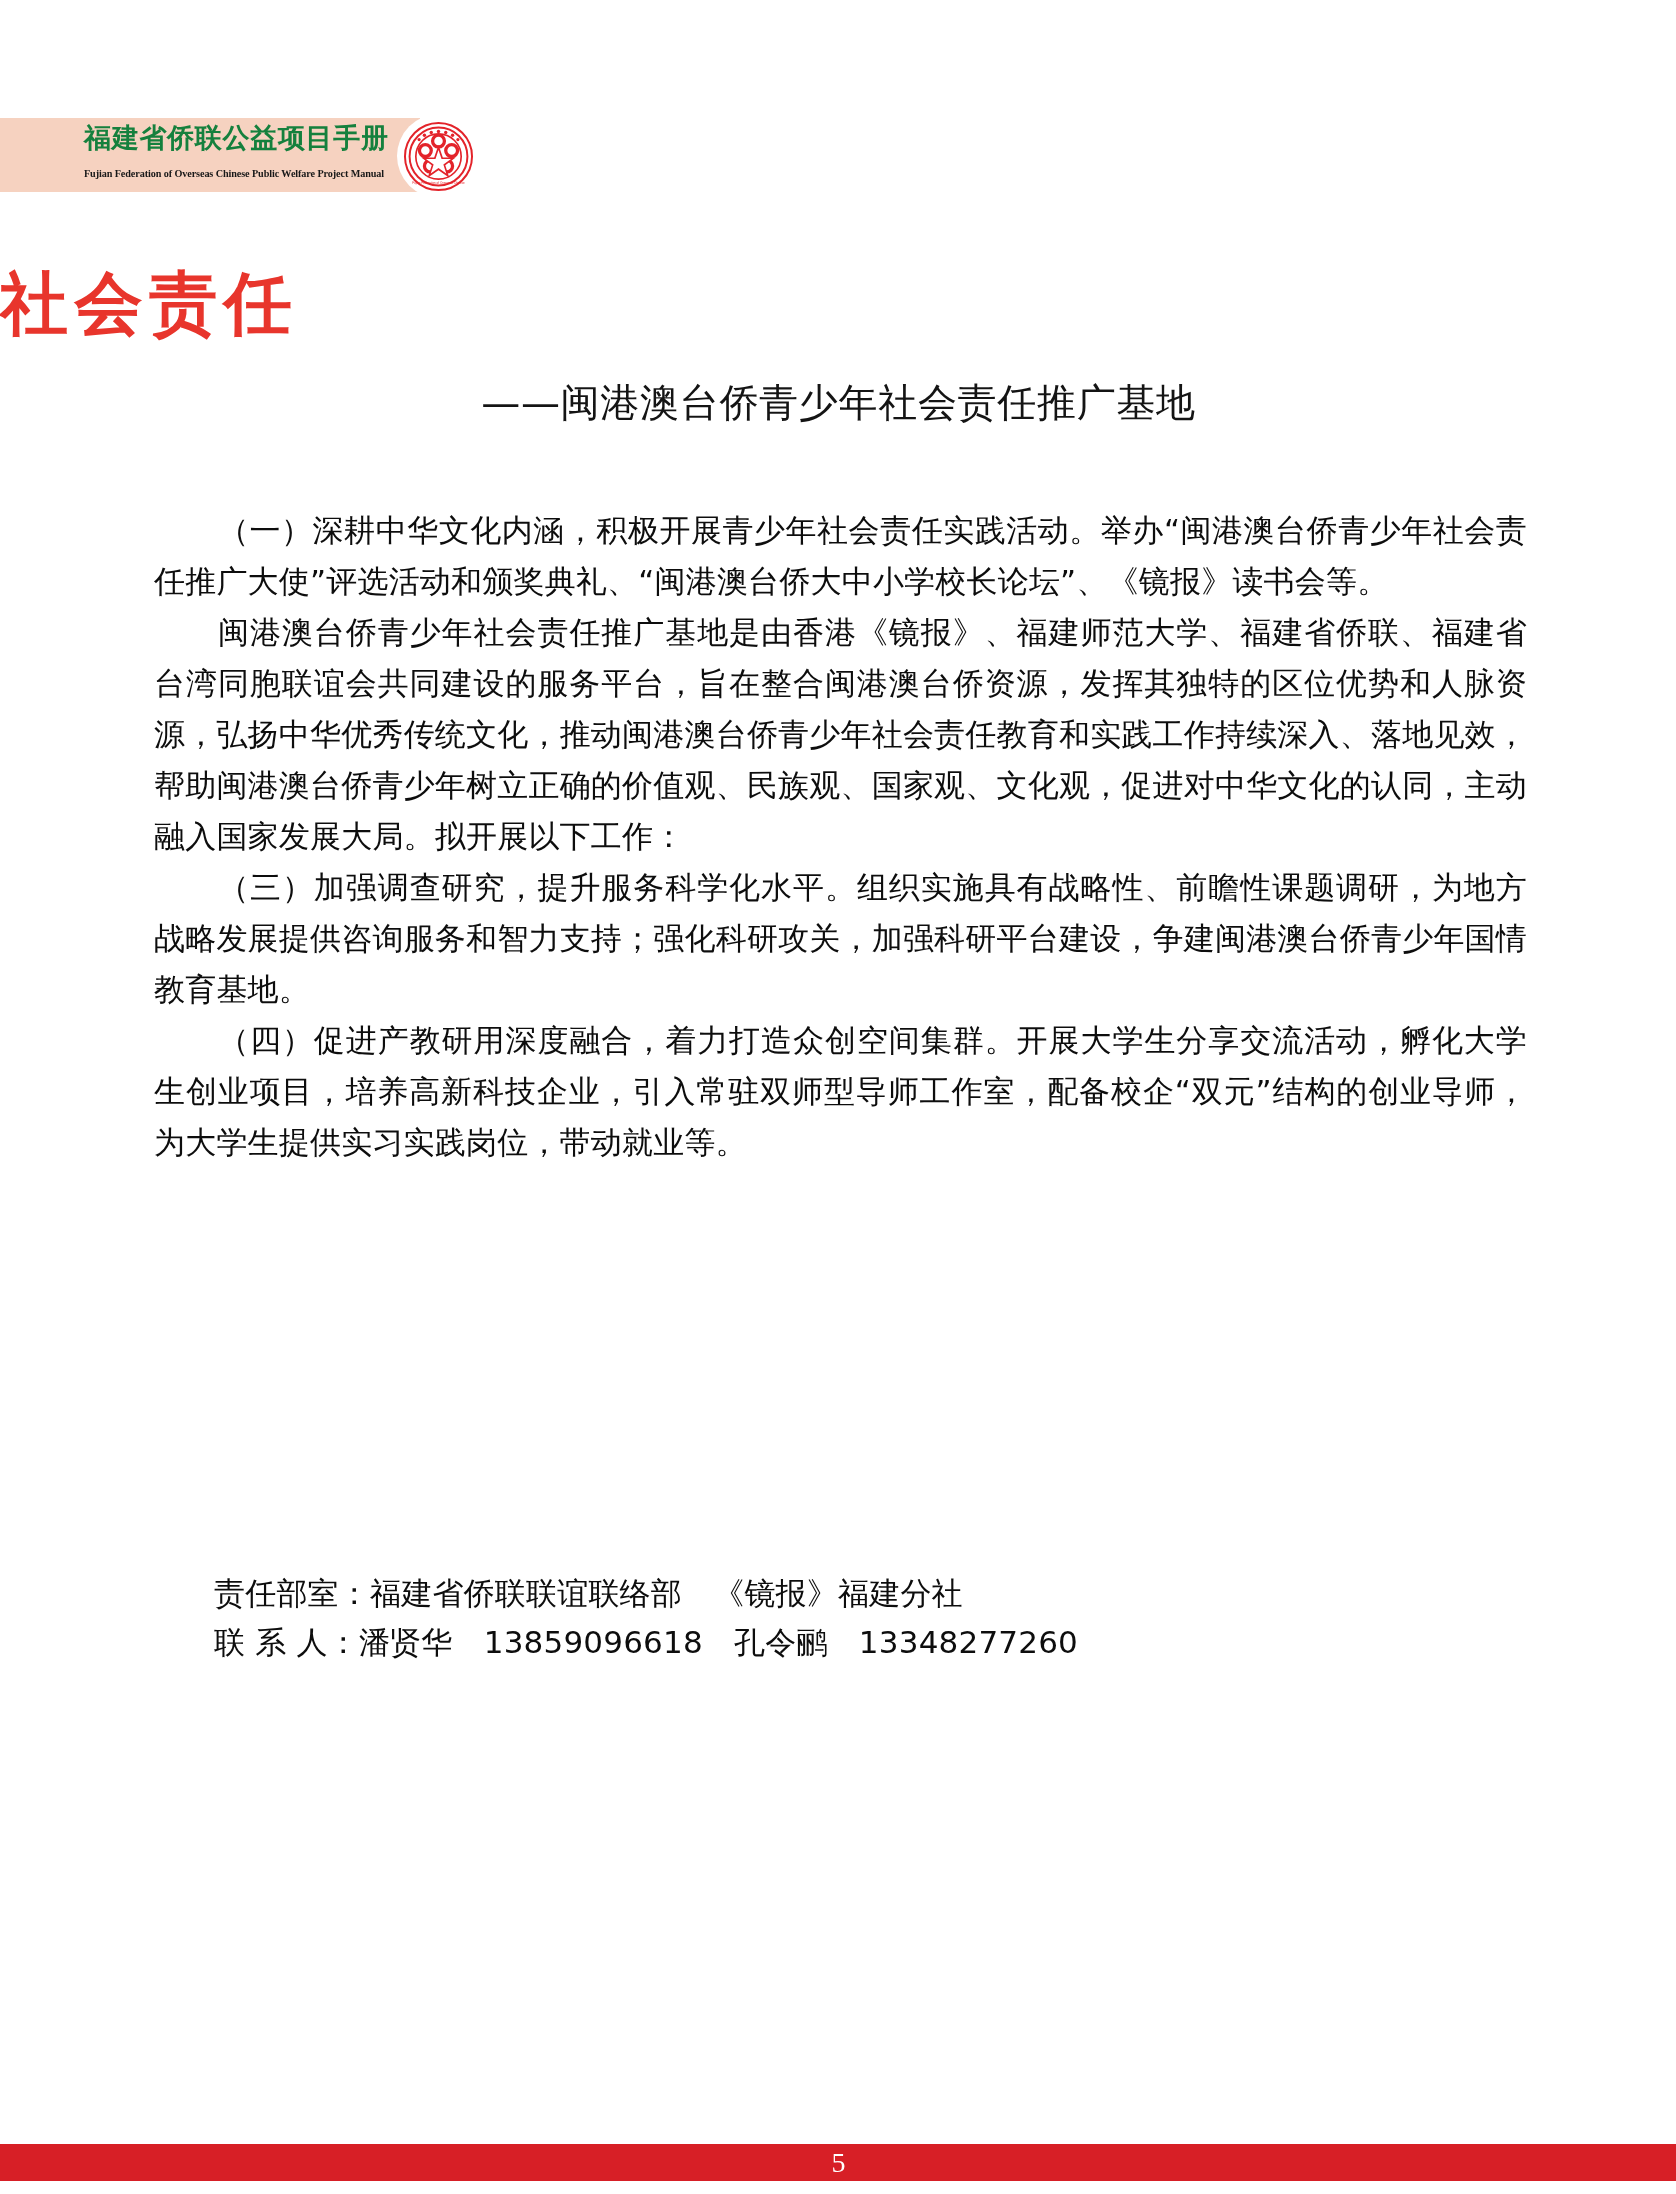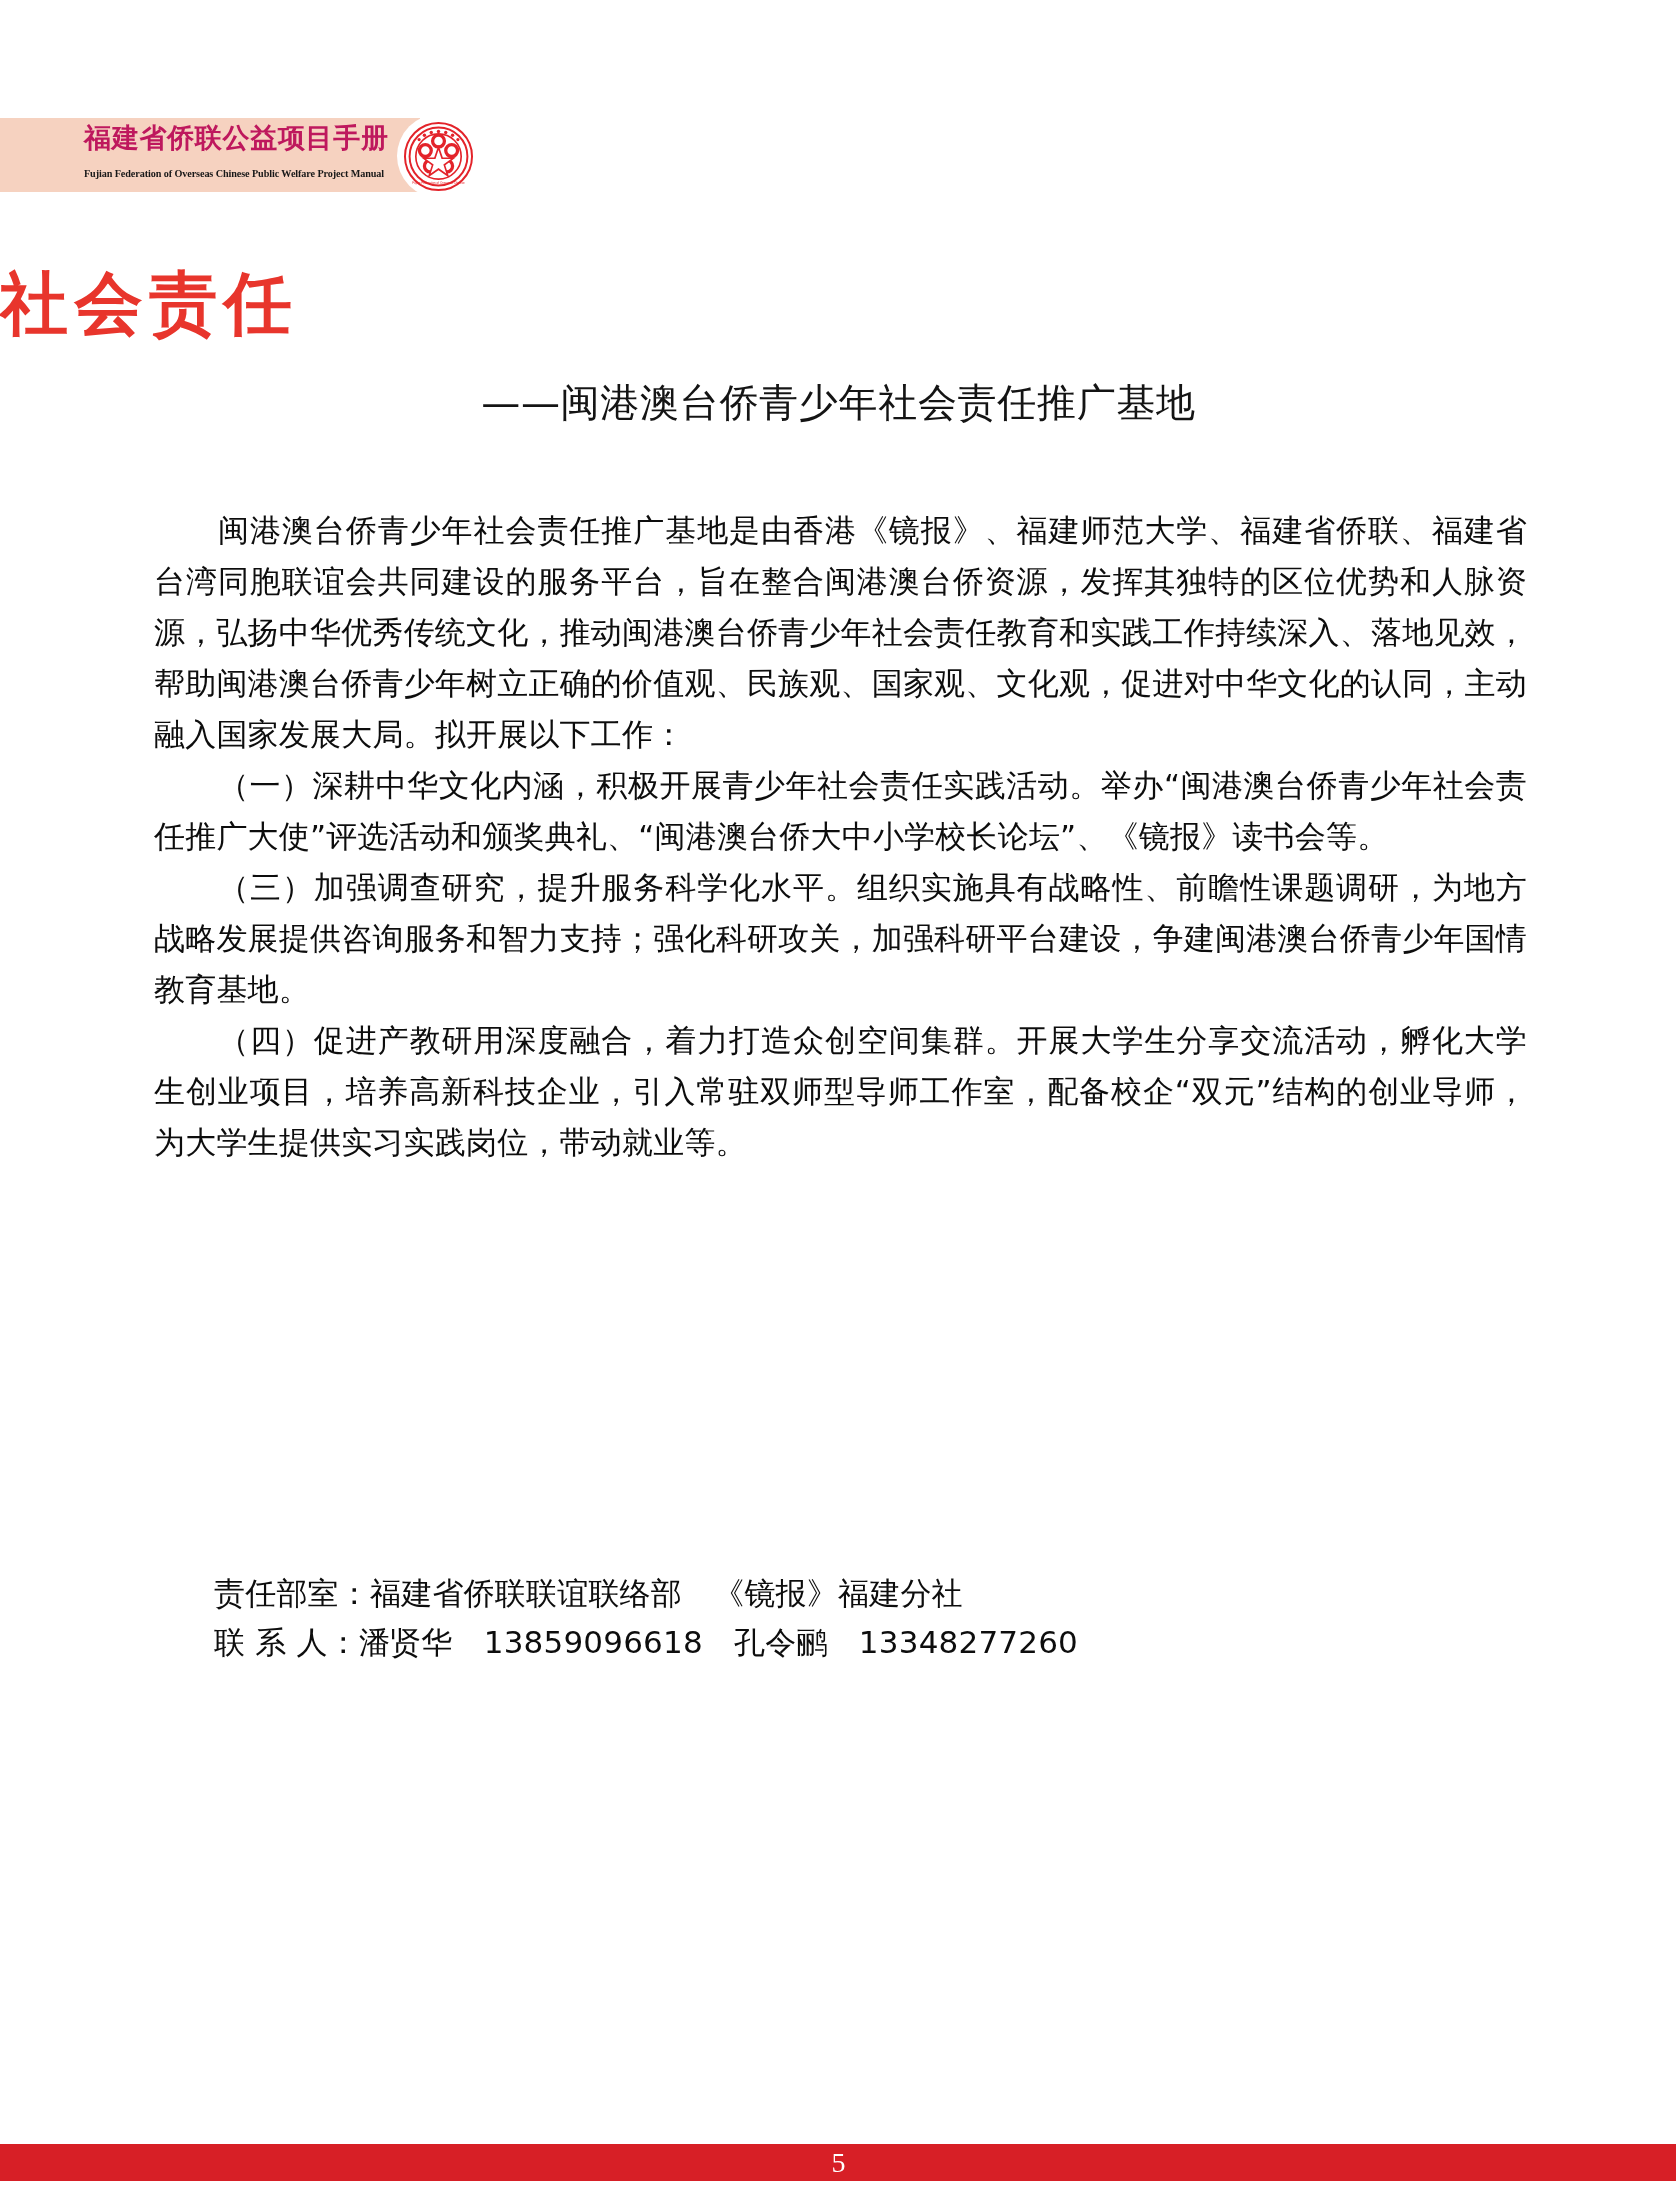--- a/index.html
+++ b/index.html
@@ -50,21 +50,21 @@
     left: 84px;
     top: 122px;
     width: 309px;
     z-index: 3;
     text-align: left;
   }
   .header-title-cn {
     font-family: "DejaVu Sans", "Liberation Sans", sans-serif;
     font-size: 27px;
     font-weight: bold;
-    color: #be185d;
+    color: #15803d;
     letter-spacing: 0.7px;
     line-height: 32px;
     white-space: nowrap;
   }
   .header-title-en {
     font-family: "Liberation Serif", "DejaVu Serif", serif;
     font-size: 10.2px;
     font-weight: bold;
     color: #181818;
     letter-spacing: -0.1px;
@@ -207,22 +207,22 @@
     <g fill="#e3232a" font-size="4.6" font-family="Liberation Sans, sans-serif">
       <text x="54" y="96" text-anchor="middle">Fujian Federation of Overseas Chinese</text>
     </g>
   </svg>
 </div>
 
 <div class="main-title">社会责任</div>
 <div class="sub-title">——闽港澳台侨青少年社会责任推广基地</div>
 
 <div class="body-block">
+  <p class="para">（一）深耕中华文化内涵，积极开展青少年社会责任实践活动。举办“闽港澳台侨青少年社会责任推广大使”评选活动和颁奖典礼、“闽港澳台侨大中小学校长论坛”、《镜报》读书会等。</p>
   <p class="para">闽港澳台侨青少年社会责任推广基地是由香港《镜报》、福建师范大学、福建省侨联、福建省台湾同胞联谊会共同建设的服务平台，旨在整合闽港澳台侨资源，发挥其独特的区位优势和人脉资源，弘扬中华优秀传统文化，推动闽港澳台侨青少年社会责任教育和实践工作持续深入、落地见效，帮助闽港澳台侨青少年树立正确的价值观、民族观、国家观、文化观，促进对中华文化的认同，主动融入国家发展大局。拟开展以下工作：</p>
-  <p class="para">（一）深耕中华文化内涵，积极开展青少年社会责任实践活动。举办“闽港澳台侨青少年社会责任推广大使”评选活动和颁奖典礼、“闽港澳台侨大中小学校长论坛”、《镜报》读书会等。</p>
   <p class="para">（三）加强调查研究，提升服务科学化水平。组织实施具有战略性、前瞻性课题调研，为地方战略发展提供咨询服务和智力支持；强化科研攻关，加强科研平台建设，争建闽港澳台侨青少年国情教育基地。</p>
   <p class="para">（四）促进产教研用深度融合，着力打造众创空间集群。开展大学生分享交流活动，孵化大学生创业项目，培养高新科技企业，引入常驻双师型导师工作室，配备校企“双元”结构的创业导师，为大学生提供实习实践岗位，带动就业等。</p>
 </div>
 
 <div class="contact-block">
   <div class="contact-line">责任部室：福建省侨联联谊联络部　《镜报》福建分社</div>
   <div class="contact-line">联 系 人：潘贤华　13859096618　孔令鹂　13348277260</div>
 </div>
 
 <div class="footer-bar"></div>

